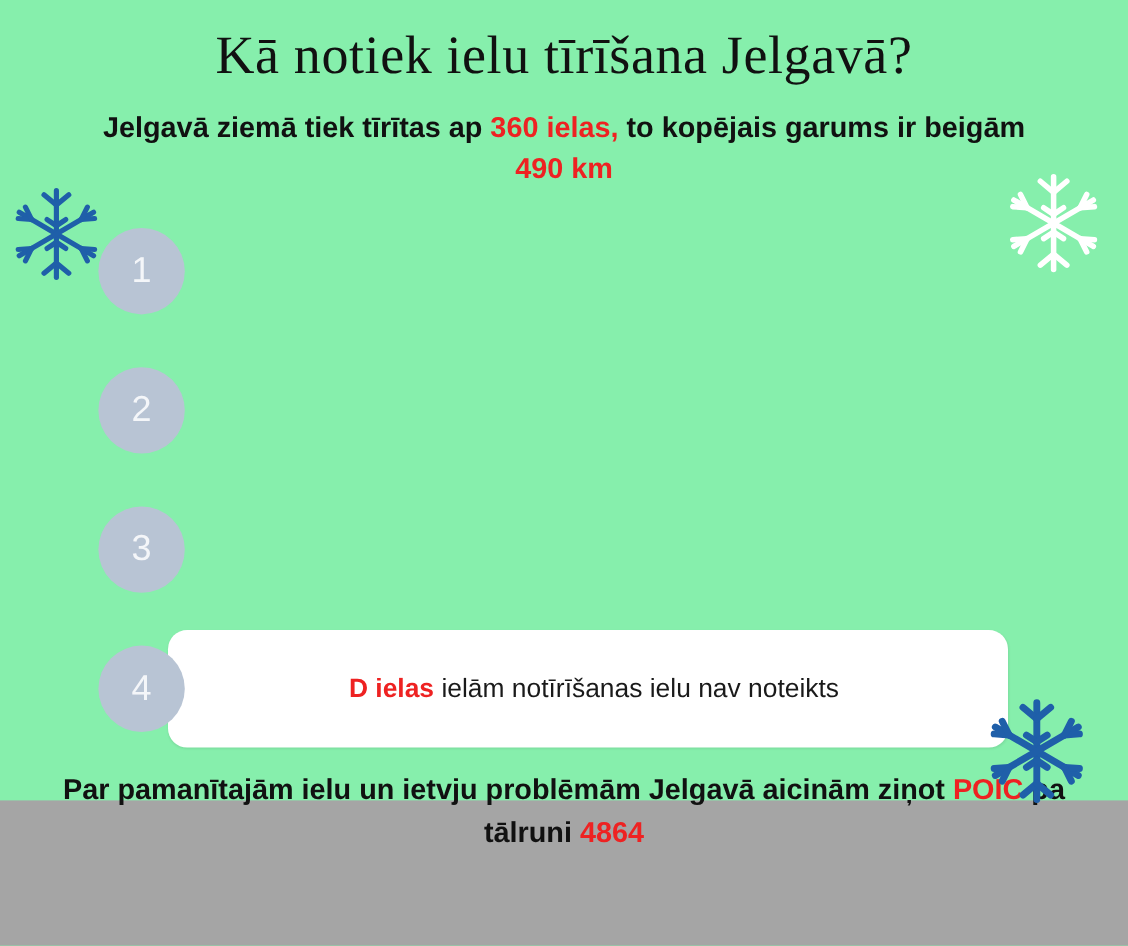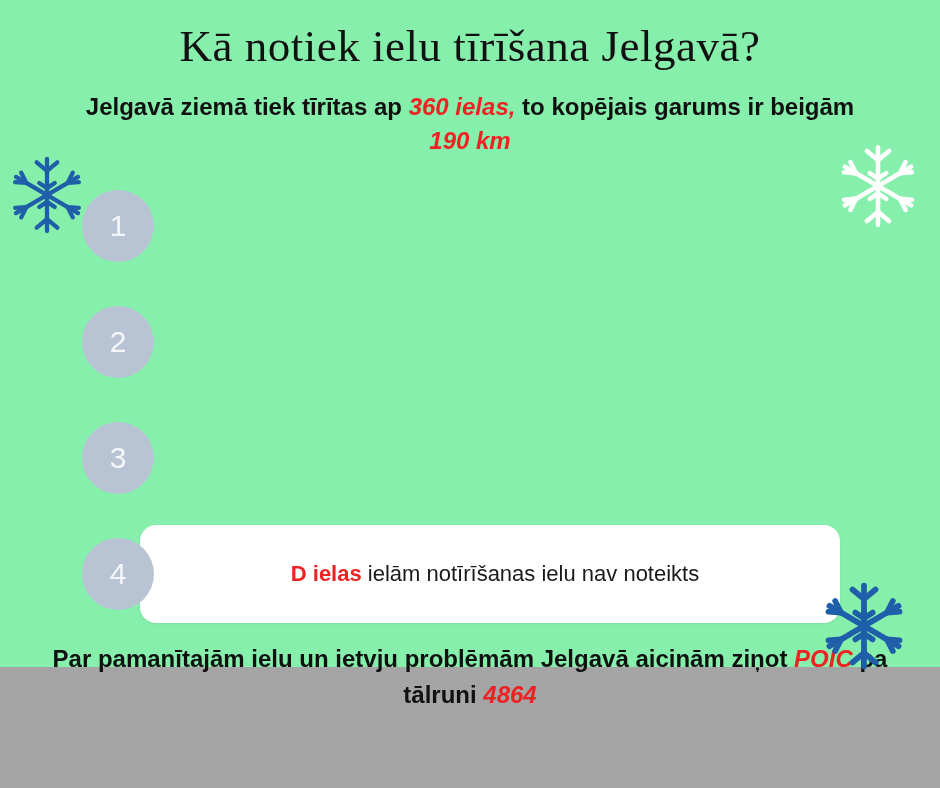--- a/index.html
+++ b/index.html
@@ -36,21 +36,21 @@
   
   .subtitle {
     text-align: center;
     font-size: 24px;
     font-weight: bold;
     color: #111111;
     line-height: 1.45;
     margin: 18px auto 0 auto;
     width: 780px;
   }
-  .accent { color: #ee2222; font-style: italic; }
+  .accent { color: #ee2222; }
 
   
   .rows {
     margin-top: 18px;
     position: relative;
     z-index: 3;
   }
   .row {
     position: relative;
     height: 98px;
@@ -202,21 +202,21 @@
           <line x1="50" y1="42" x2="59" y2="36"></line>
         <line x1="50" y1="58" x2="41" y2="64"></line>
           <line x1="50" y1="58" x2="59" y2="64"></line>
       </g>
     </svg>
   </div>
 
   <div class="title">Kā notiek ielu tīrīšana Jelgavā?</div>
 
   <div class="subtitle">
-    <span>Jelgavā ziemā tiek tīrītas ap </span><span class="accent">360 ielas,</span><span> to kopējais garums ir beigām </span><span class="accent">190 km</span>
+    <span>Jelgavā ziemā tiek tīrītas ap </span><span class="accent">360 ielas,</span><span> to kopējais garums ir beigām </span><span class="accent">490 km</span>
   </div>
 
   <div class="rows">
 
     <div class="row row1">
       <div class="badge">1</div>
     </div>
 
     <div class="row row2">
       <div class="badge">2</div>

